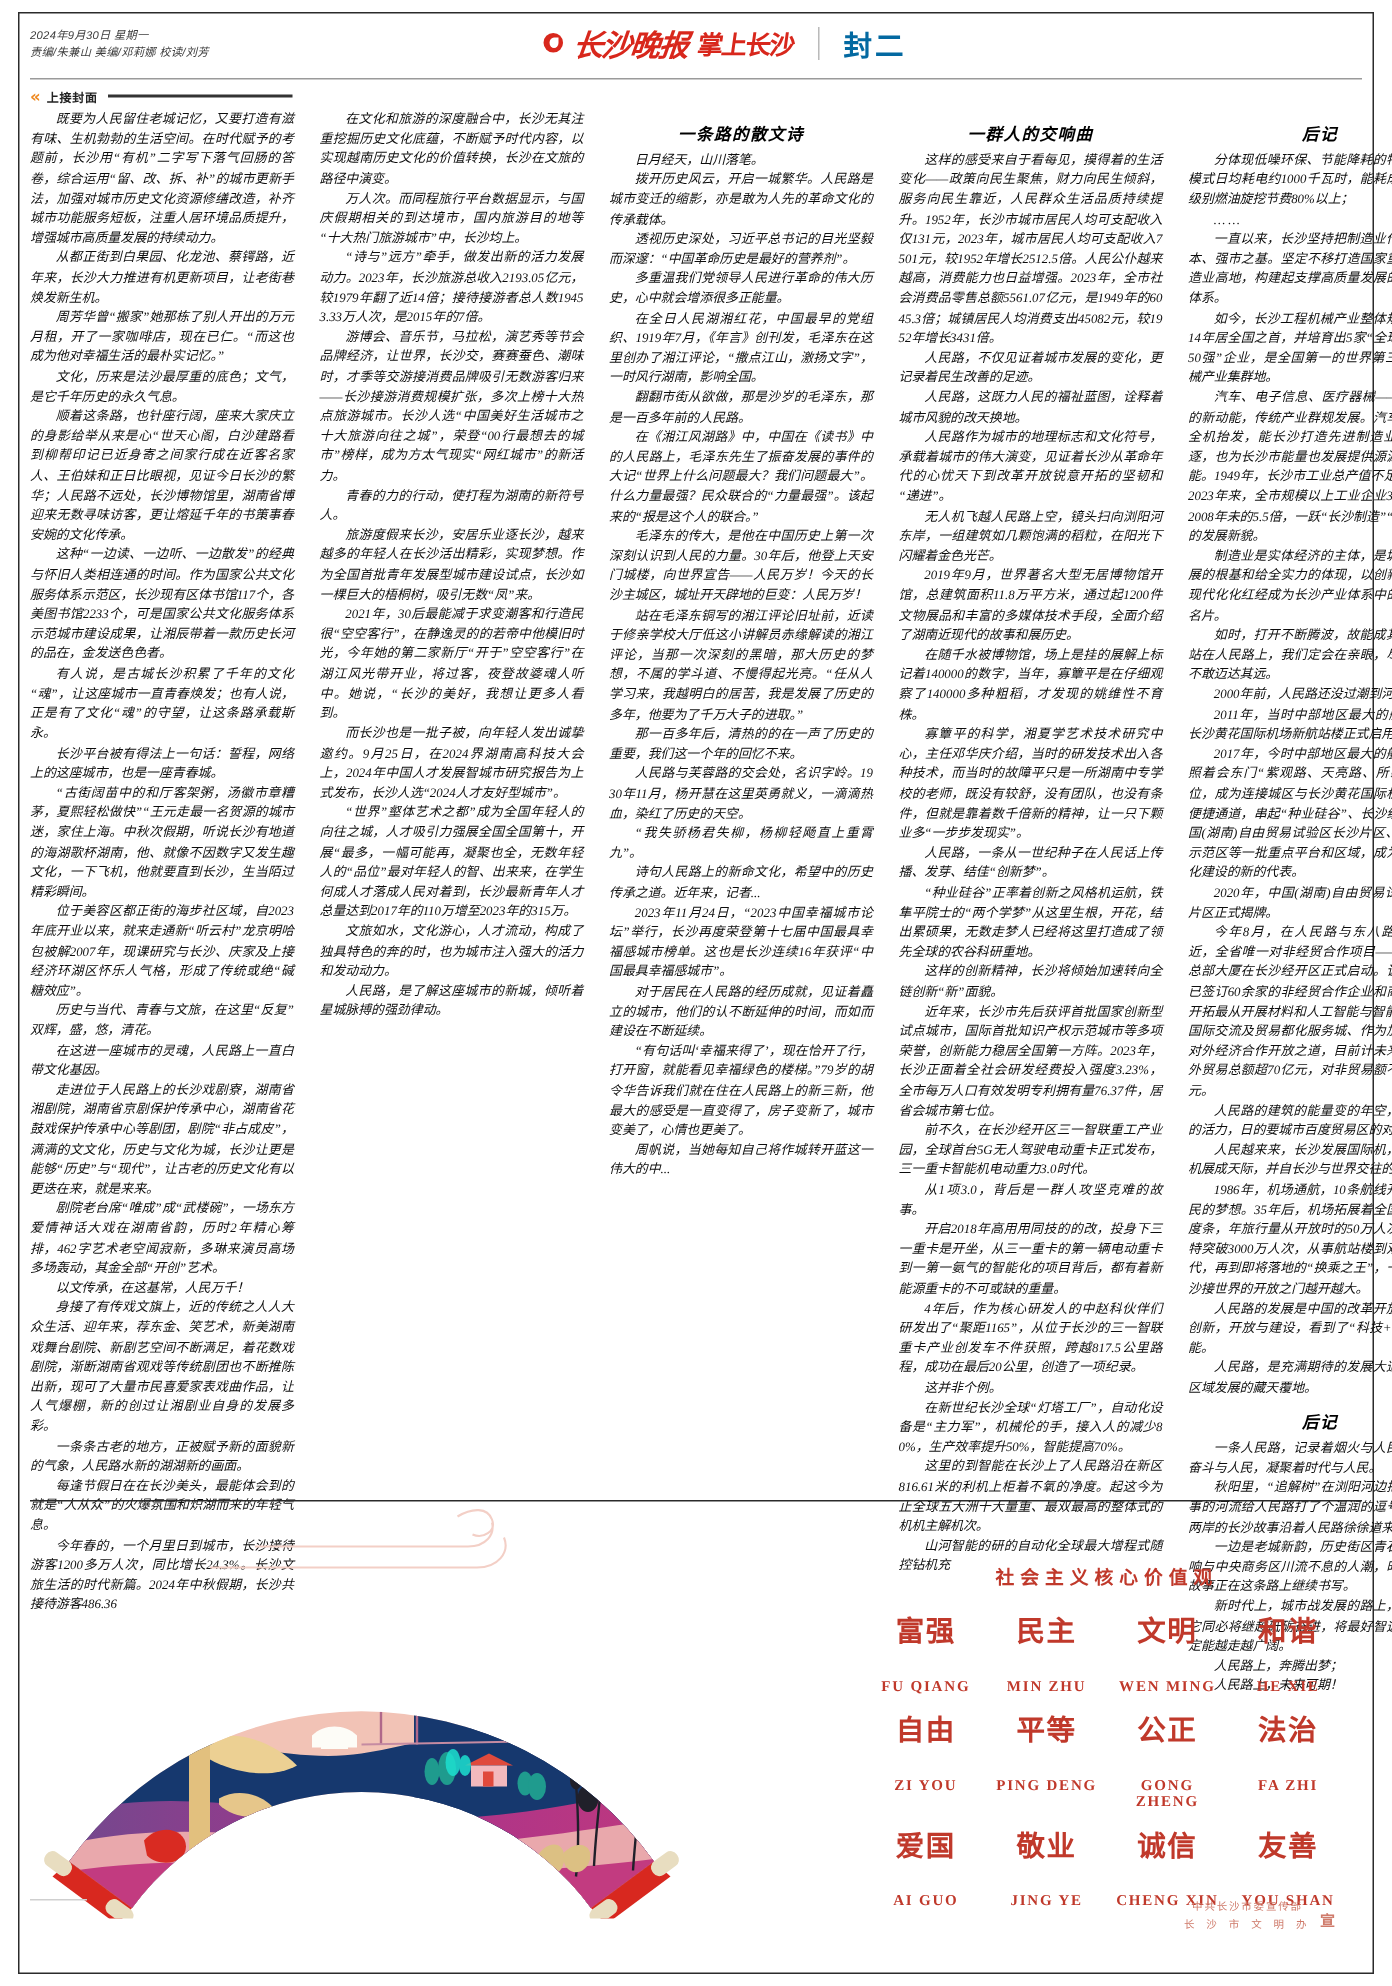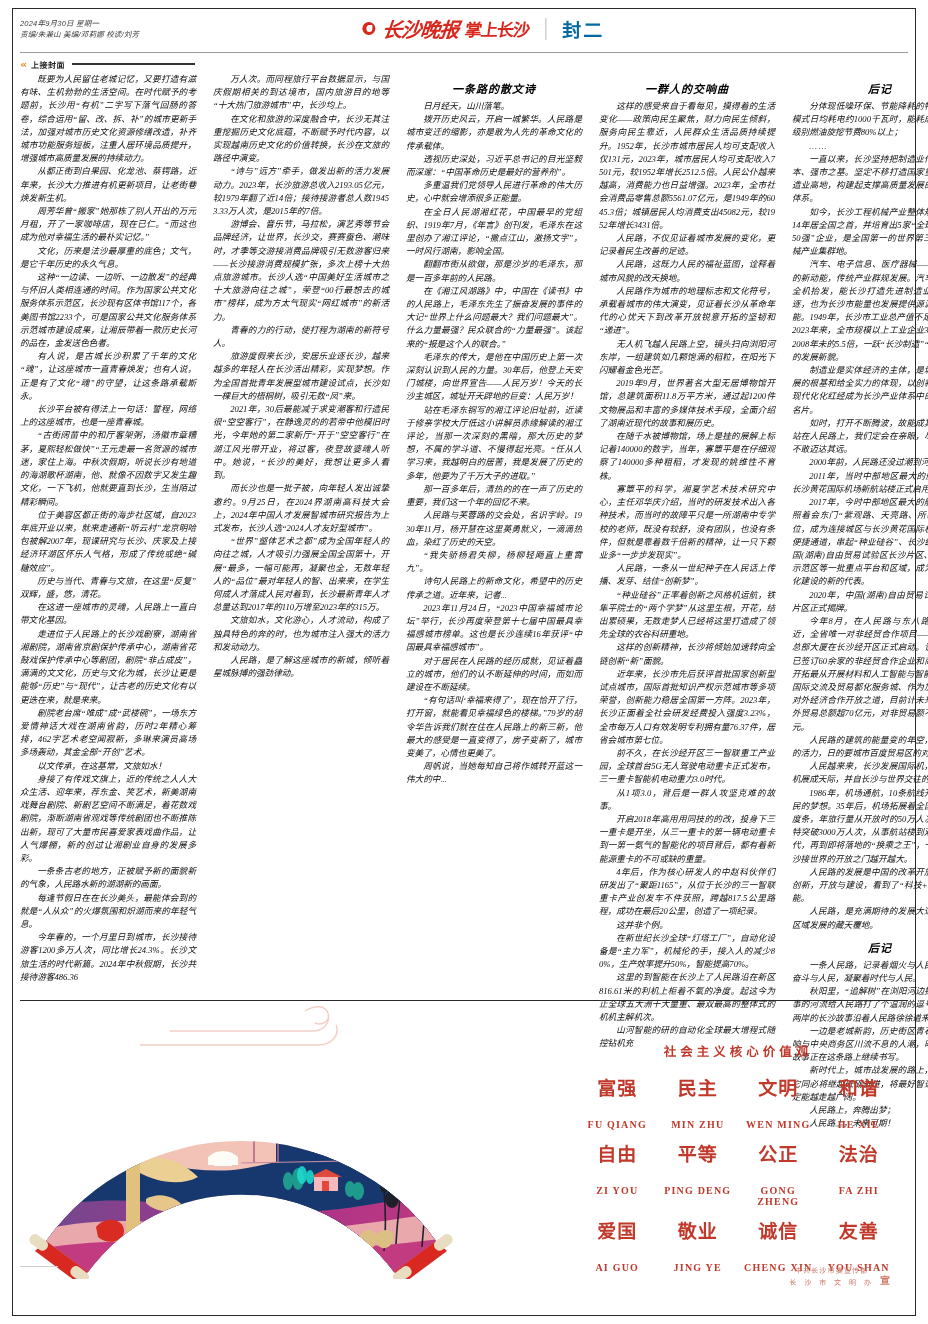--- a/index.html
+++ b/index.html
@@ -199,38 +199,39 @@
     <span class="lbl">上接封面</span>
     <span class="ln"></span>
   </div>
 
   <div class="cols">
     <div class="col">
         <p>既要为人民留住老城记忆，又要打造有滋有味、生机勃勃的生活空间。在时代赋予的考题前，长沙用“有机”二字写下落气回肠的答卷，综合运用“留、改、拆、补”的城市更新手法，加强对城市历史文化资源修缮改造，补齐城市功能服务短板，注重人居环境品质提升，增强城市高质量发展的持续动力。</p>
         <p>从都正街到白果园、化龙池、蔡锷路，近年来，长沙大力推进有机更新项目，让老街巷焕发新生机。</p>
         <p>周芳华曾“搬家”她那栋了别人开出的万元月租，开了一家咖啡店，现在已仁。“而这也成为他对幸福生活的最朴实记忆。”</p>
         <p>文化，历来是法沙最厚重的底色；文气，是它千年历史的永久气息。</p>
+        <p>顺着这条路，也针座行阔，座来大家庆立的身影给举从来是心“世天心阁，白沙建路看到柳帮印记已近身寄之间家行成在近客名家人、王伯妹和正日比眼视，见证今日长沙的繁华；人民路不远处，长沙博物馆里，湖南省博迎来无数寻味访客，更让熔延千年的书策事春安婉的文化传承。</p>
         <p>这种“一边读、一边听、一边散发”的经典与怀旧人类相连通的时间。作为国家公共文化服务体系示范区，长沙现有区体书馆117个，各美图书馆2233个，可是国家公共文化服务体系示范城市建设成果，让湘辰带着一款历史长河的品在，金发送色色者。</p>
         <p>有人说，是古城长沙积累了千年的文化“魂”，让这座城市一直青春焕发；也有人说，正是有了文化“魂”的守望，让这条路承载斯永。</p>
         <p>长沙平台被有得法上一句话：誓程，网络上的这座城市，也是一座青春城。</p>
         <p>“古街阔苗中的和厅客架粥，汤徽市章糟茅，夏熙轻松做快”“王元走最一名贺源的城市迷，家住上海。中秋次假期，听说长沙有地道的海湖歌杯湖南，他、就像不因数字又发生趣文化，一下飞机，他就要直到长沙，生当陌过精彩瞬间。</p>
         <p>位于美容区都正街的海步社区域，自2023年底开业以来，就来走通新“听云村”龙京明哈包被解2007年，现课研究与长沙、庆家及上接经济环湖区怀乐人气格，形成了传统或绝“碱糖效应”。</p>
         <p>历史与当代、青春与文旅，在这里“反复”双辉，盛，悠，清花。</p>
         <p>在这进一座城市的灵魂，人民路上一直白带文化基因。</p>
         <p>走进位于人民路上的长沙戏剧寮，湖南省湘剧院，湖南省京剧保护传承中心，湖南省花鼓戏保护传承中心等剧团，剧院“非占成皮”，满满的文文化，历史与文化为城，长沙让更是能够“历史”与“现代”，让古老的历史文化有以更迭在来，就是来来。</p>
         <p>剧院老台席“唯成”成“武楼碗”，一场东方爱情神话大戏在湖南省韵，历时2年精心筹排，462字艺术老空闻寂新，多琳来演员高场多场轰动，其金全部“开创”艺术。</p>
-        <p>以文传承，在这基常，文旅如水！</p>
+        <p>以文传承，在这基常，人民万千！</p>
         <p>身接了有传戏文旗上，近的传统之人人大众生活、迎年来，荐东金、笑艺术，新美湖南戏舞台剧院、新剧艺空间不断满足，着花数戏剧院，渐断湖南省观戏等传统剧团也不断推陈出新，现可了大量市民喜爱家表戏曲作品，让人气爆棚，新的创过让湘剧业自身的发展多彩。</p>
         <p>一条条古老的地方，正被赋予新的面貌新的气象，人民路水新的湖湖新的画面。</p>
         <p>每逢节假日在在长沙美头，最能体会到的就是“人从众”的火爆氛围和炽湖而来的年轻气息。</p>
         <p>今年春的，一个月里日到城市，长沙接待游客1200多万人次，同比增长24.3%。长沙文旅生活的时代新篇。2024年中秋假期，长沙共接待游客486.36</p>
       </div>
     <div class="col">
+        <p>在文化和旅游的深度融合中，长沙无其注重挖掘历史文化底蕴，不断赋予时代内容，以实现越南历史文化的价值转换，长沙在文旅的路径中演变。</p>
         <p>万人次。而同程旅行平台数据显示，与国庆假期相关的到达境市，国内旅游目的地等“十大热门旅游城市”中，长沙均上。</p>
-        <p>在文化和旅游的深度融合中，长沙无其注重挖掘历史文化底蕴，不断赋予时代内容，以实现越南历史文化的价值转换，长沙在文旅的路径中演变。</p>
         <p>“诗与”远方”牵手，做发出新的活力发展动力。2023年，长沙旅游总收入2193.05亿元，较1979年翻了近14倍；接待接游者总人数19453.33万人次，是2015年的7倍。</p>
         <p>游博会、音乐节，马拉松，演艺秀等节会品牌经济，让世界，长沙交，赛赛蚕色、潮味时，才季等交游接消费品牌吸引无数游客归来——长沙接游消费规模扩张，多次上榜十大热点旅游城市。长沙人选“中国美好生活城市之十大旅游向往之城”，荣登“00行最想去的城市”榜样，成为方太气现实“网红城市”的新活力。</p>
         <p>青春的力的行动，使打程为湖南的新符号人。</p>
         <p>旅游度假来长沙，安居乐业逐长沙，越来越多的年轻人在长沙活出精彩，实现梦想。作为全国首批青年发展型城市建设试点，长沙如一棵巨大的梧桐树，吸引无数“凤”来。</p>
         <p>2021年，30后最能减于求变潮客和行造民很“空空客行”，在静逸灵的的若帝中他模旧时光，今年她的第二家新厅“开于”空空客行”在湖江风光带开业，将过客，夜登故婆魂人听中。她说，“长沙的美好，我想让更多人看到。</p>
         <p>而长沙也是一批子被，向年轻人发出诚挚邀约。9月25日，在2024界湖南高科技大会上，2024年中国人才发展智城市研究报告为上式发布，长沙人选“2024人才友好型城市”。</p>
         <p>“世界”壑体艺术之都”成为全国年轻人的向往之城，人才吸引力强展全国全国第十，开展“最多，一幅可能再，凝聚也全，无数年轻人的“品位”最对年轻人的智、出来来，在学生何成人才落成人民对着到，长沙最新青年人才总量达到2017年的110万增至2023年的315万。</p>
         <p>文旅如水，文化游心，人才流动，构成了独具特色的奔的时，也为城市注入强大的活力和发动动力。</p>
         <p>人民路，是了解这座城市的新城，倾听着星城脉搏的强劲律动。</p>
       </div>

